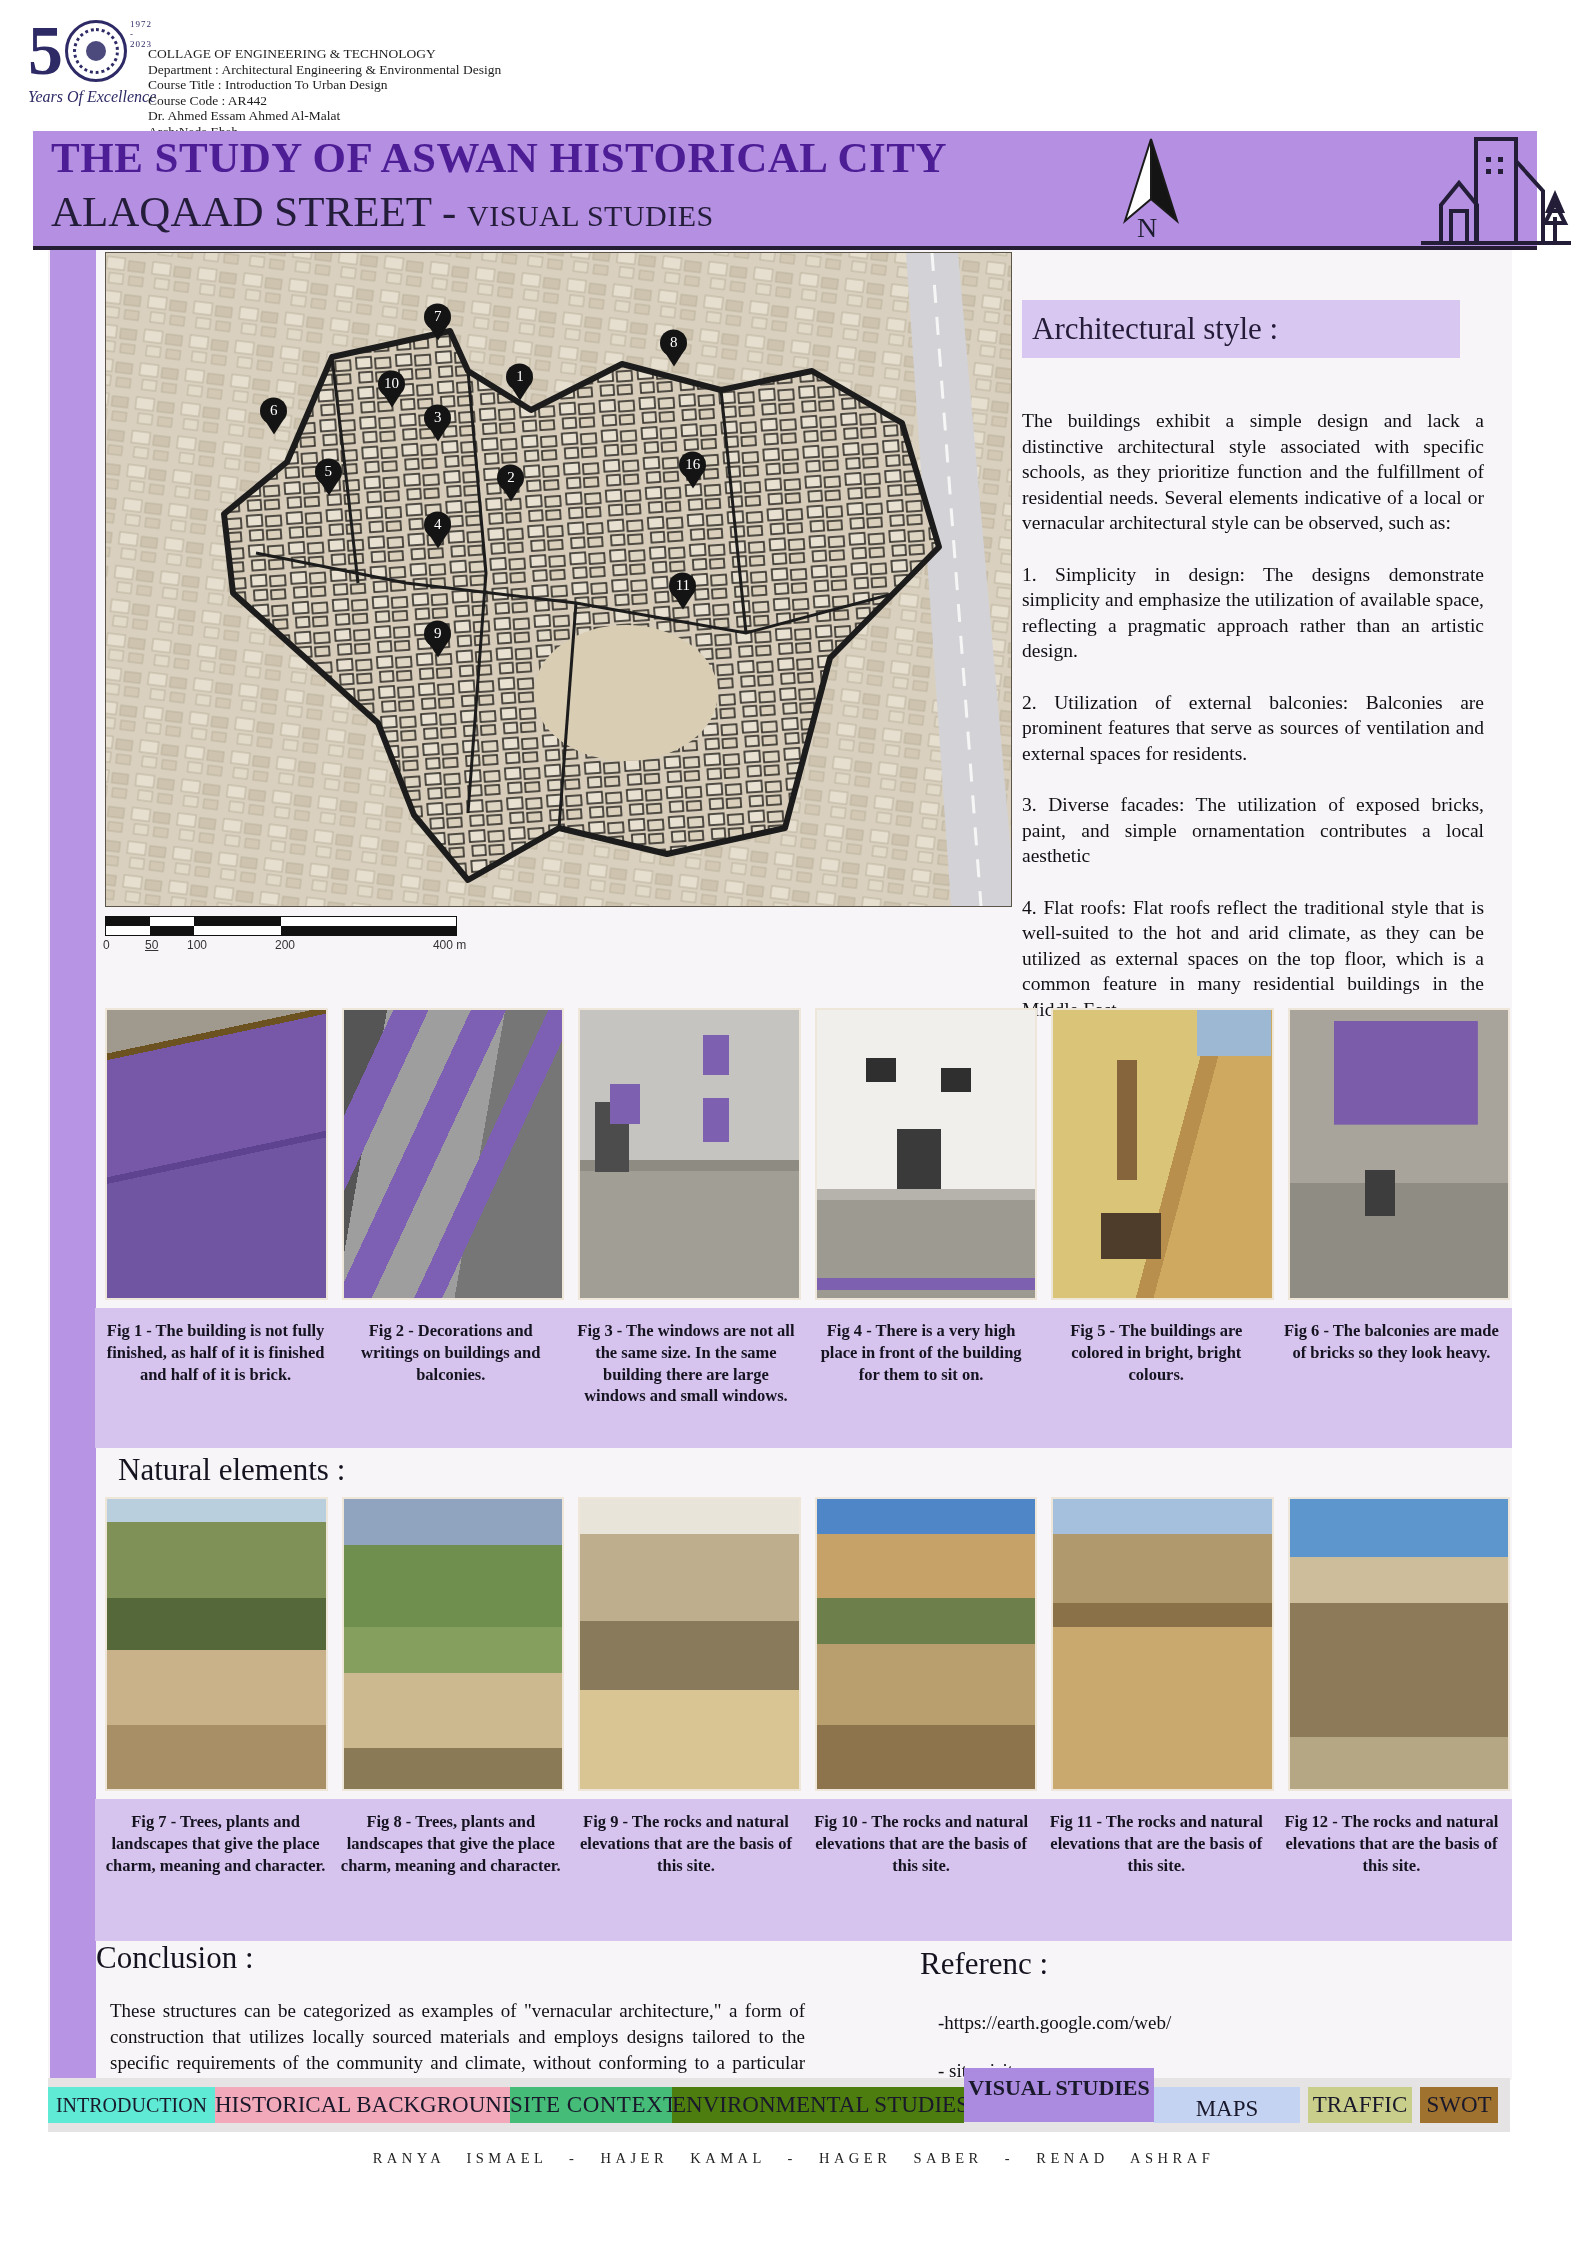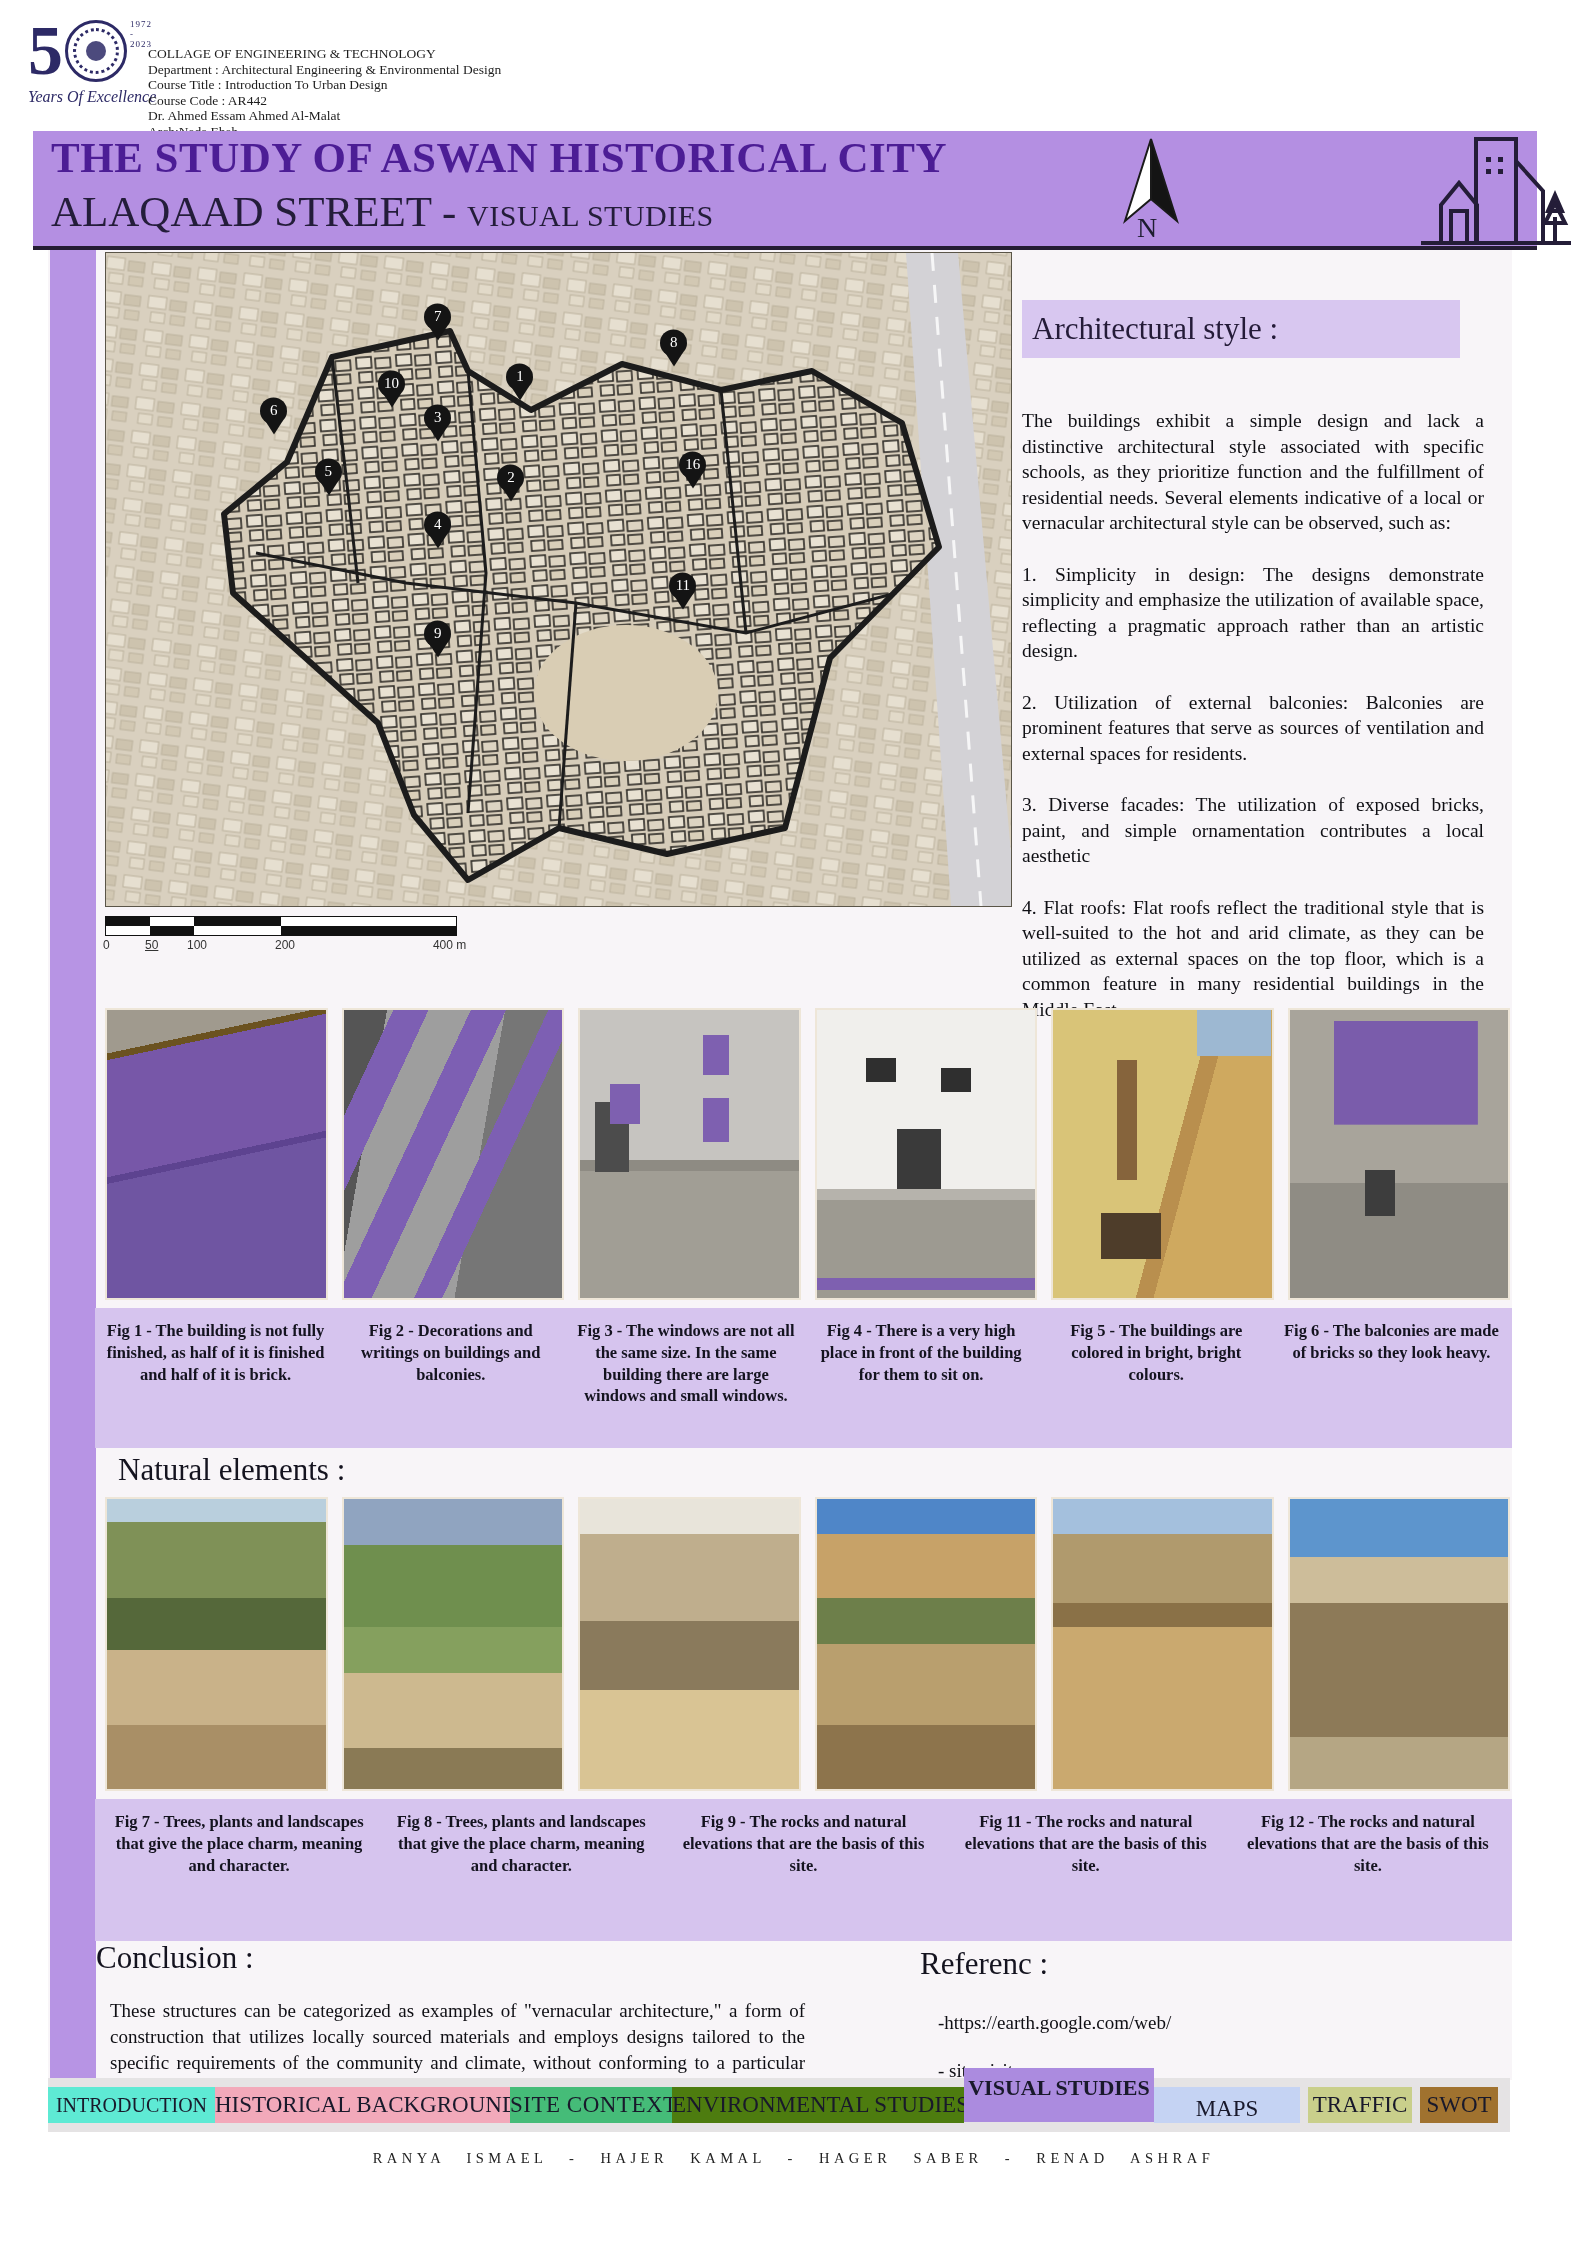--- a/index.html
+++ b/index.html
@@ -307,20 +307,21 @@
     <div class="photo ph9"></div>
     <div class="photo ph10"></div>
     <div class="photo ph11"></div>
     <div class="photo ph12"></div>
   </div>
   <div class="capband band2">
     <div class="caprow">
       <div class="cap">Fig 7 - Trees, plants and landscapes that give the place charm, meaning and character.</div>
       <div class="cap">Fig 8 - Trees, plants and landscapes that give the place charm, meaning and character.</div>
       <div class="cap">Fig 9 - The rocks and natural elevations that are the basis of this site.</div>
+      <div class="cap">Fig 10 - The rocks and natural elevations that are the basis of this site.</div>
       <div class="cap">Fig 11 - The rocks and natural elevations that are the basis of this site.</div>
       <div class="cap">Fig 12 - The rocks and natural elevations that are the basis of this site.</div>
     </div>
   </div>
 
   <div class="concl-head">Conclusion :</div>
   <div class="concl-text">These structures can be categorized as examples of "vernacular architecture," a form of construction that utilizes locally sourced materials and employs designs tailored to the specific requirements of the community and climate, without conforming to a particular architectural style.</div>
   <div class="ref-head">Referenc :</div>
   <div class="ref-item1">-https://earth.google.com/web/</div>
   <div class="ref-item2">- site visit</div>

